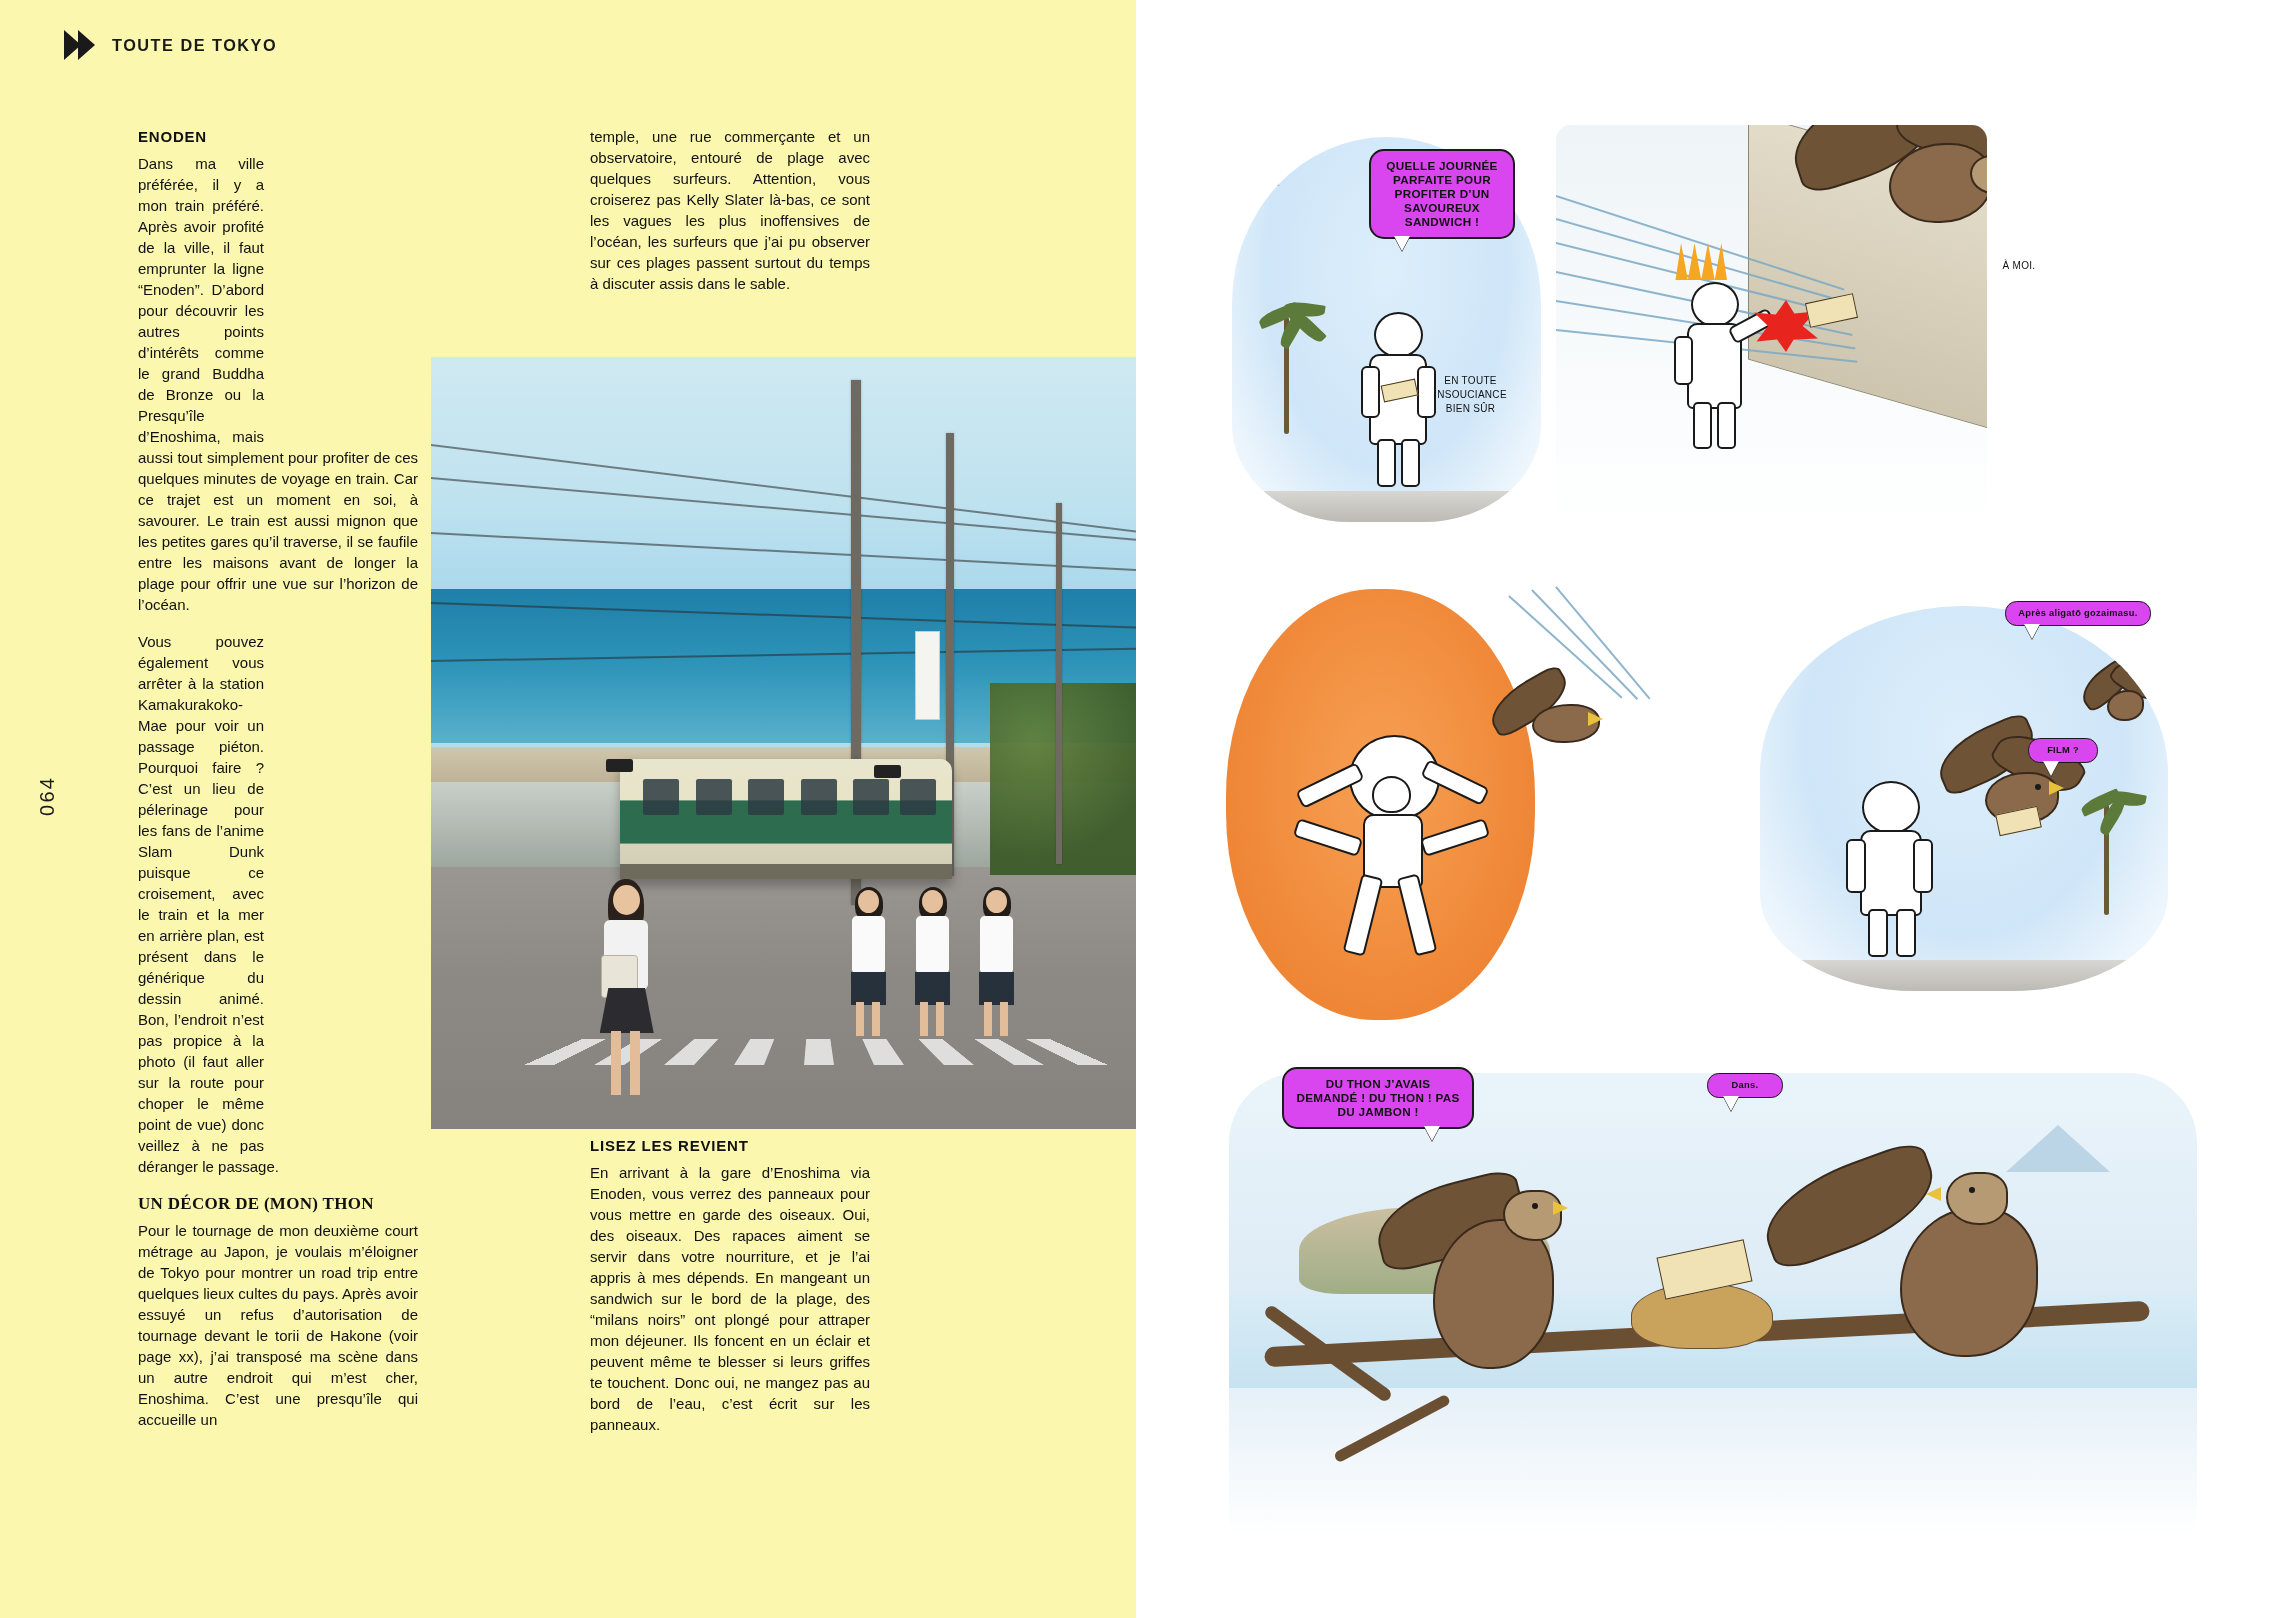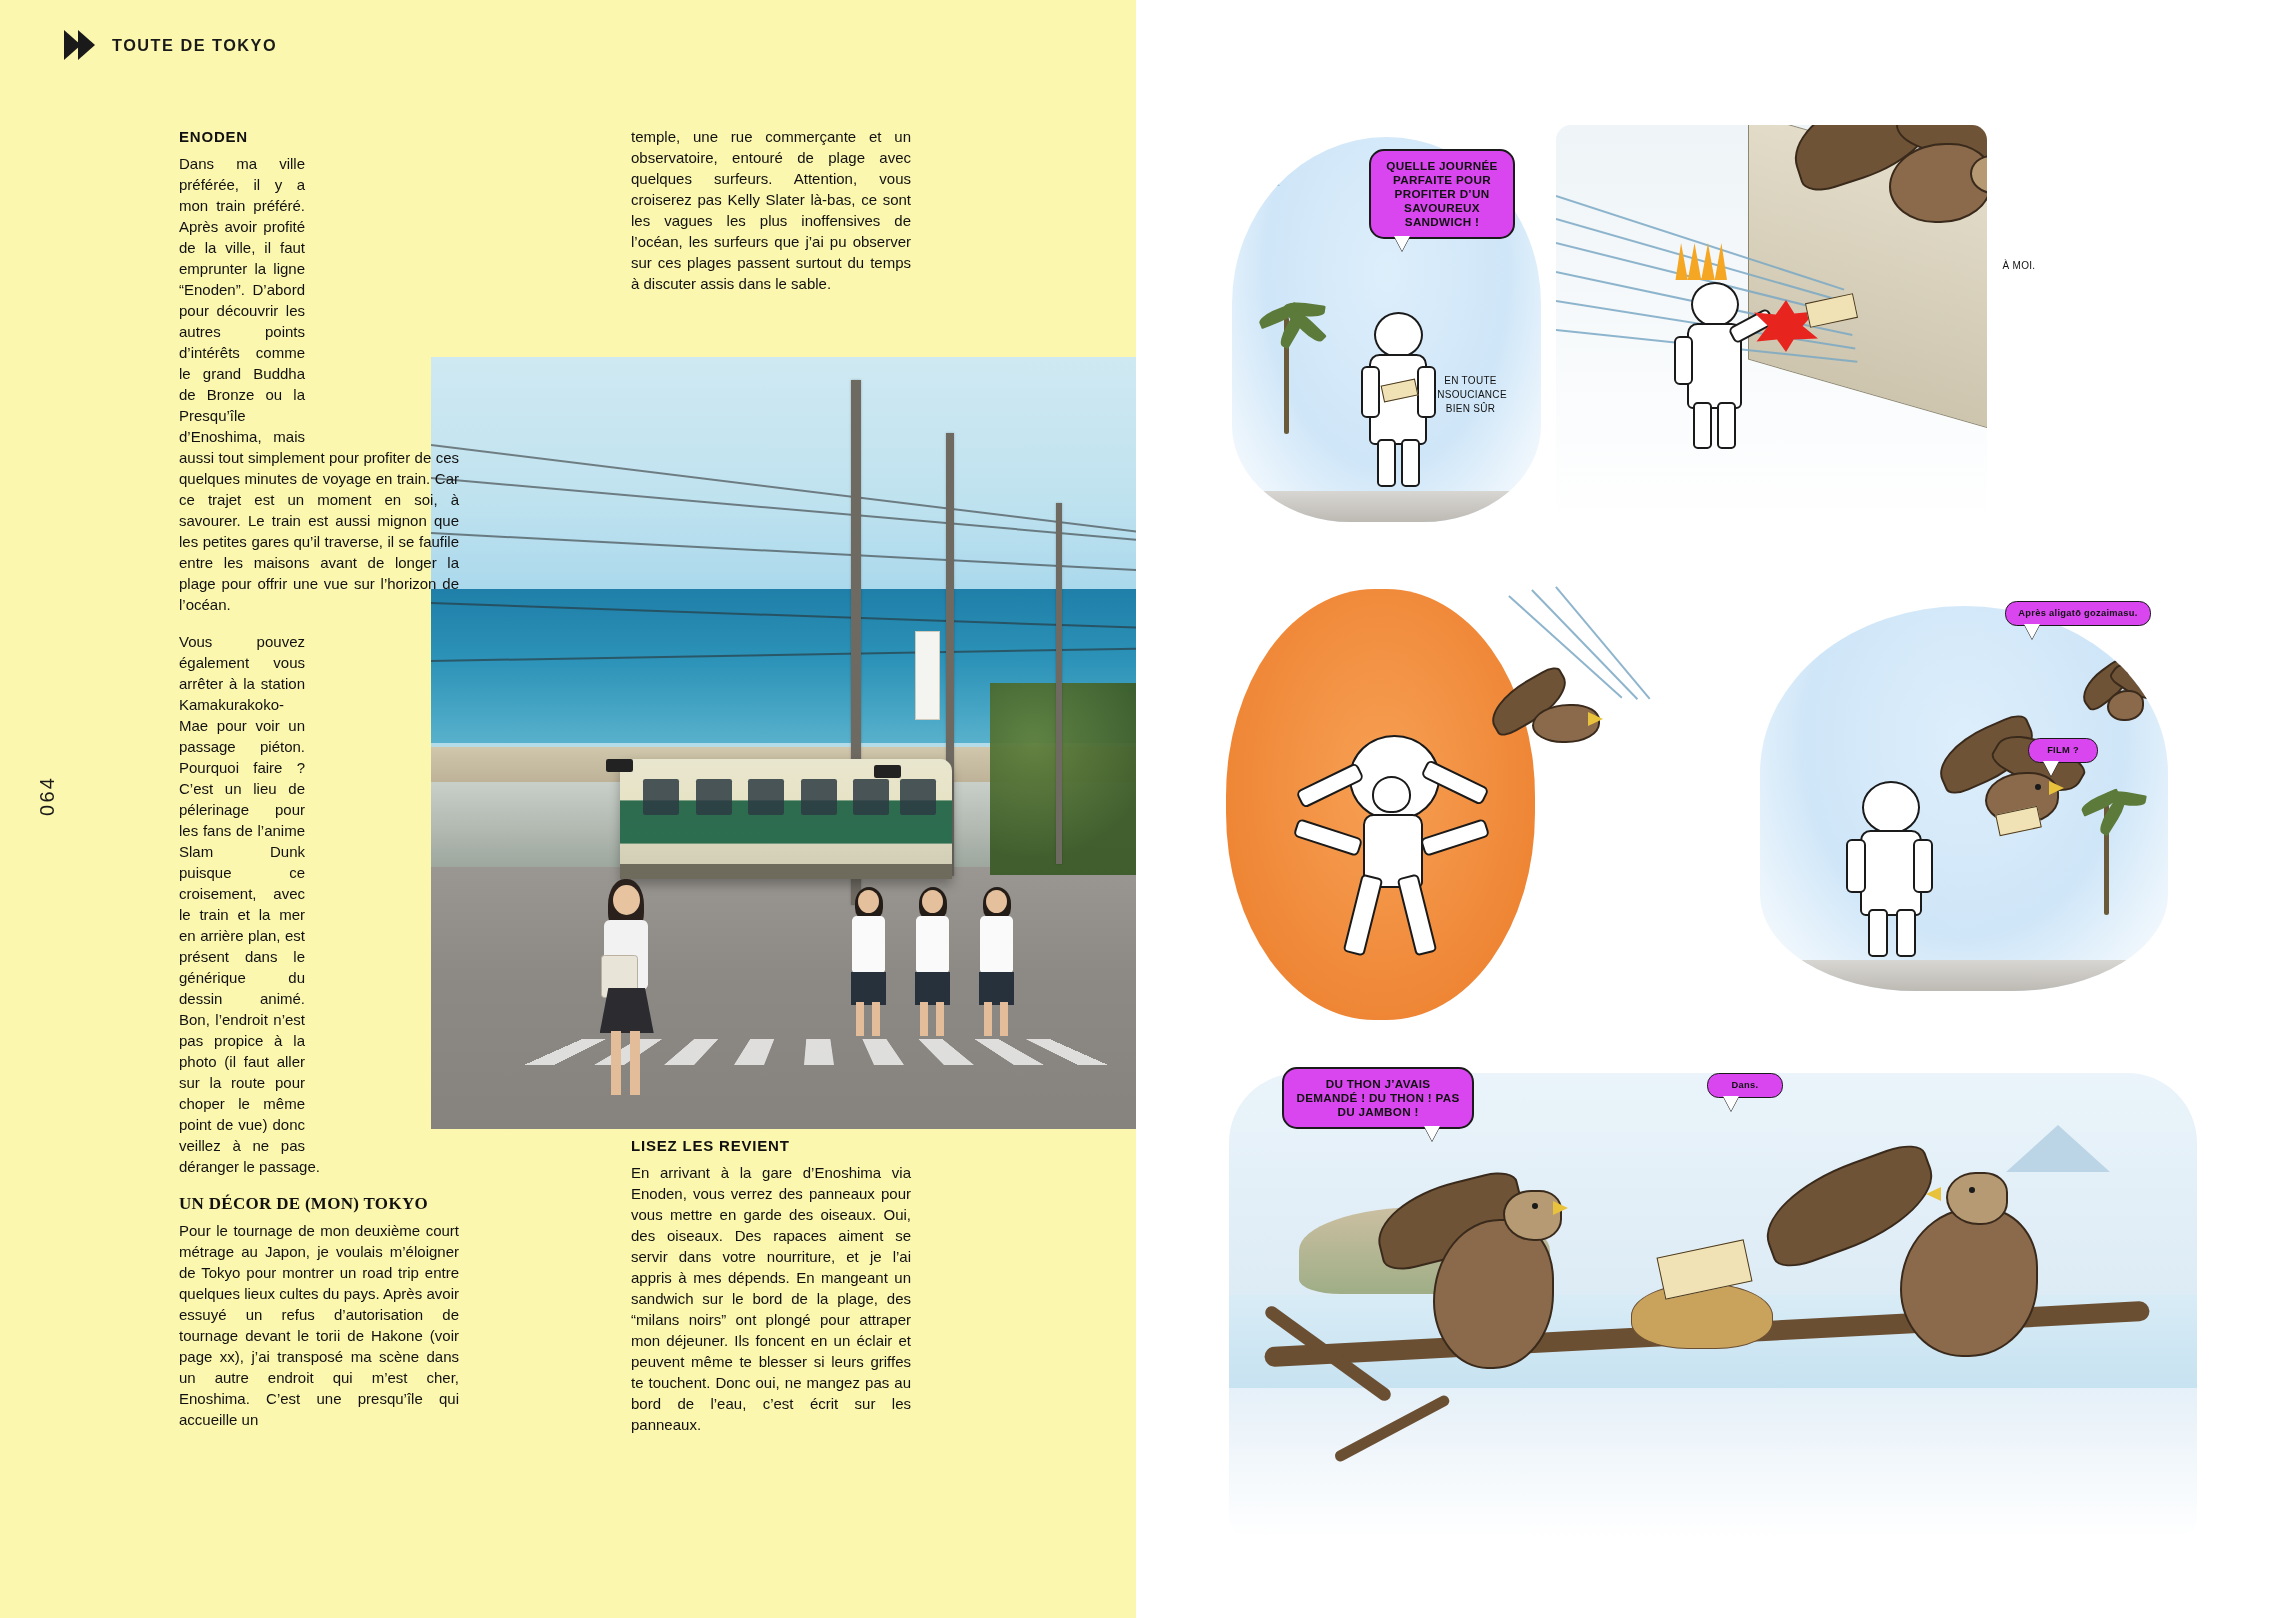--- a/index.html
+++ b/index.html
@@ -79,21 +79,20 @@
 
   
   .col {
     position: absolute;
     width: 280px;
     font-size: 15px;
     line-height: 21px;
     color: #111;
     text-align: justify;
     font-family: "Liberation Sans", sans-serif;
-    margin-left: 41px;
   }
   .col-left  { left: 138px; top: 126px; }
   .col-right { left: 590px; top: 126px; }
 
   h2.sec {
     font-size: 15px;
     font-weight: bold;
     letter-spacing: 0.8px;
     margin: 0 0 5.8px 0;
     color: #111;
@@ -442,21 +441,21 @@
         </div>
       </div>
     </div>
 
     <div class="col col-left">
       <h2 class="sec">ENODEN</h2>
       <div style="float:right; width:154px; height:286px; shape-outside:inset(0);"></div>
       <p class="par">Dans ma ville préférée, il y a mon train préféré. Après avoir profité de la ville, il faut emprunter la ligne “Enoden”. D’abord pour découvrir les autres points d’intérêts comme le grand Buddha de Bronze ou la Presqu’île d’Enoshima, mais aussi tout simplement pour profiter de ces quelques minutes de voyage en train. Car ce trajet est un moment en soi, à savourer. Le train est aussi mignon que les petites gares qu’il traverse, il se faufile entre les maisons avant de longer la plage pour offrir une vue sur l’horizon de l’océan.</p>
       <div style="float:right; width:154px; height:525px; shape-outside:inset(0);"></div>
       <p class="par">Vous pouvez également vous arrêter à la station Kamakurakoko-Mae pour voir un passage piéton. Pourquoi faire ? C’est un lieu de pélerinage pour les fans de l’anime Slam Dunk puisque ce croisement, avec le train et la mer en arrière plan, est présent dans le générique du dessin animé. Bon, l’endroit n’est pas propice à la photo (il faut aller sur la route pour choper le même point de vue) donc veillez à ne pas déranger le passage.</p>
-      <h2 class="sec serif">UN DÉCOR DE (MON) TOKYO</h2>
+      <h2 class="sec serif">UN DÉCOR DE (MON) THON</h2>
       <p class="par">Pour le tournage de mon deuxième court métrage au Japon, je voulais m’éloigner de Tokyo pour montrer un road trip entre quelques lieux cultes du pays. Après avoir essuyé un refus d’autorisation de tournage devant le torii de Hakone (voir page xx), j’ai transposé ma scène dans un autre endroit qui m’est cher, Enoshima. C’est une presqu’île qui accueille un</p>
     </div>
 
     <div class="col col-right">
       <p class="par">temple, une rue commerçante et un observatoire, entouré de plage avec quelques surfeurs. Attention, vous croiserez pas Kelly Slater là-bas, ce sont les vagues les plus inoffensives de l’océan, les surfeurs que j’ai pu observer sur ces plages passent surtout du temps à discuter assis dans le sable.</p>
       <div style="height:825px"></div>
       <h2 class="sec">LISEZ LES REVIENT</h2>
       <p class="par">En arrivant à la gare d’Enoshima via Enoden, vous verrez des panneaux pour vous mettre en garde des oiseaux. Oui, des oiseaux. Des rapaces aiment se servir dans votre nourriture, et je l’ai appris à mes dépends. En mangeant un sandwich sur le bord de la plage, des “milans noirs” ont plongé pour attraper mon déjeuner. Ils foncent en un éclair et peuvent même te blesser si leurs griffes te touchent. Donc oui, ne mangez pas au bord de l’eau, c’est écrit sur les panneaux.</p>
     </div>
   </div>

